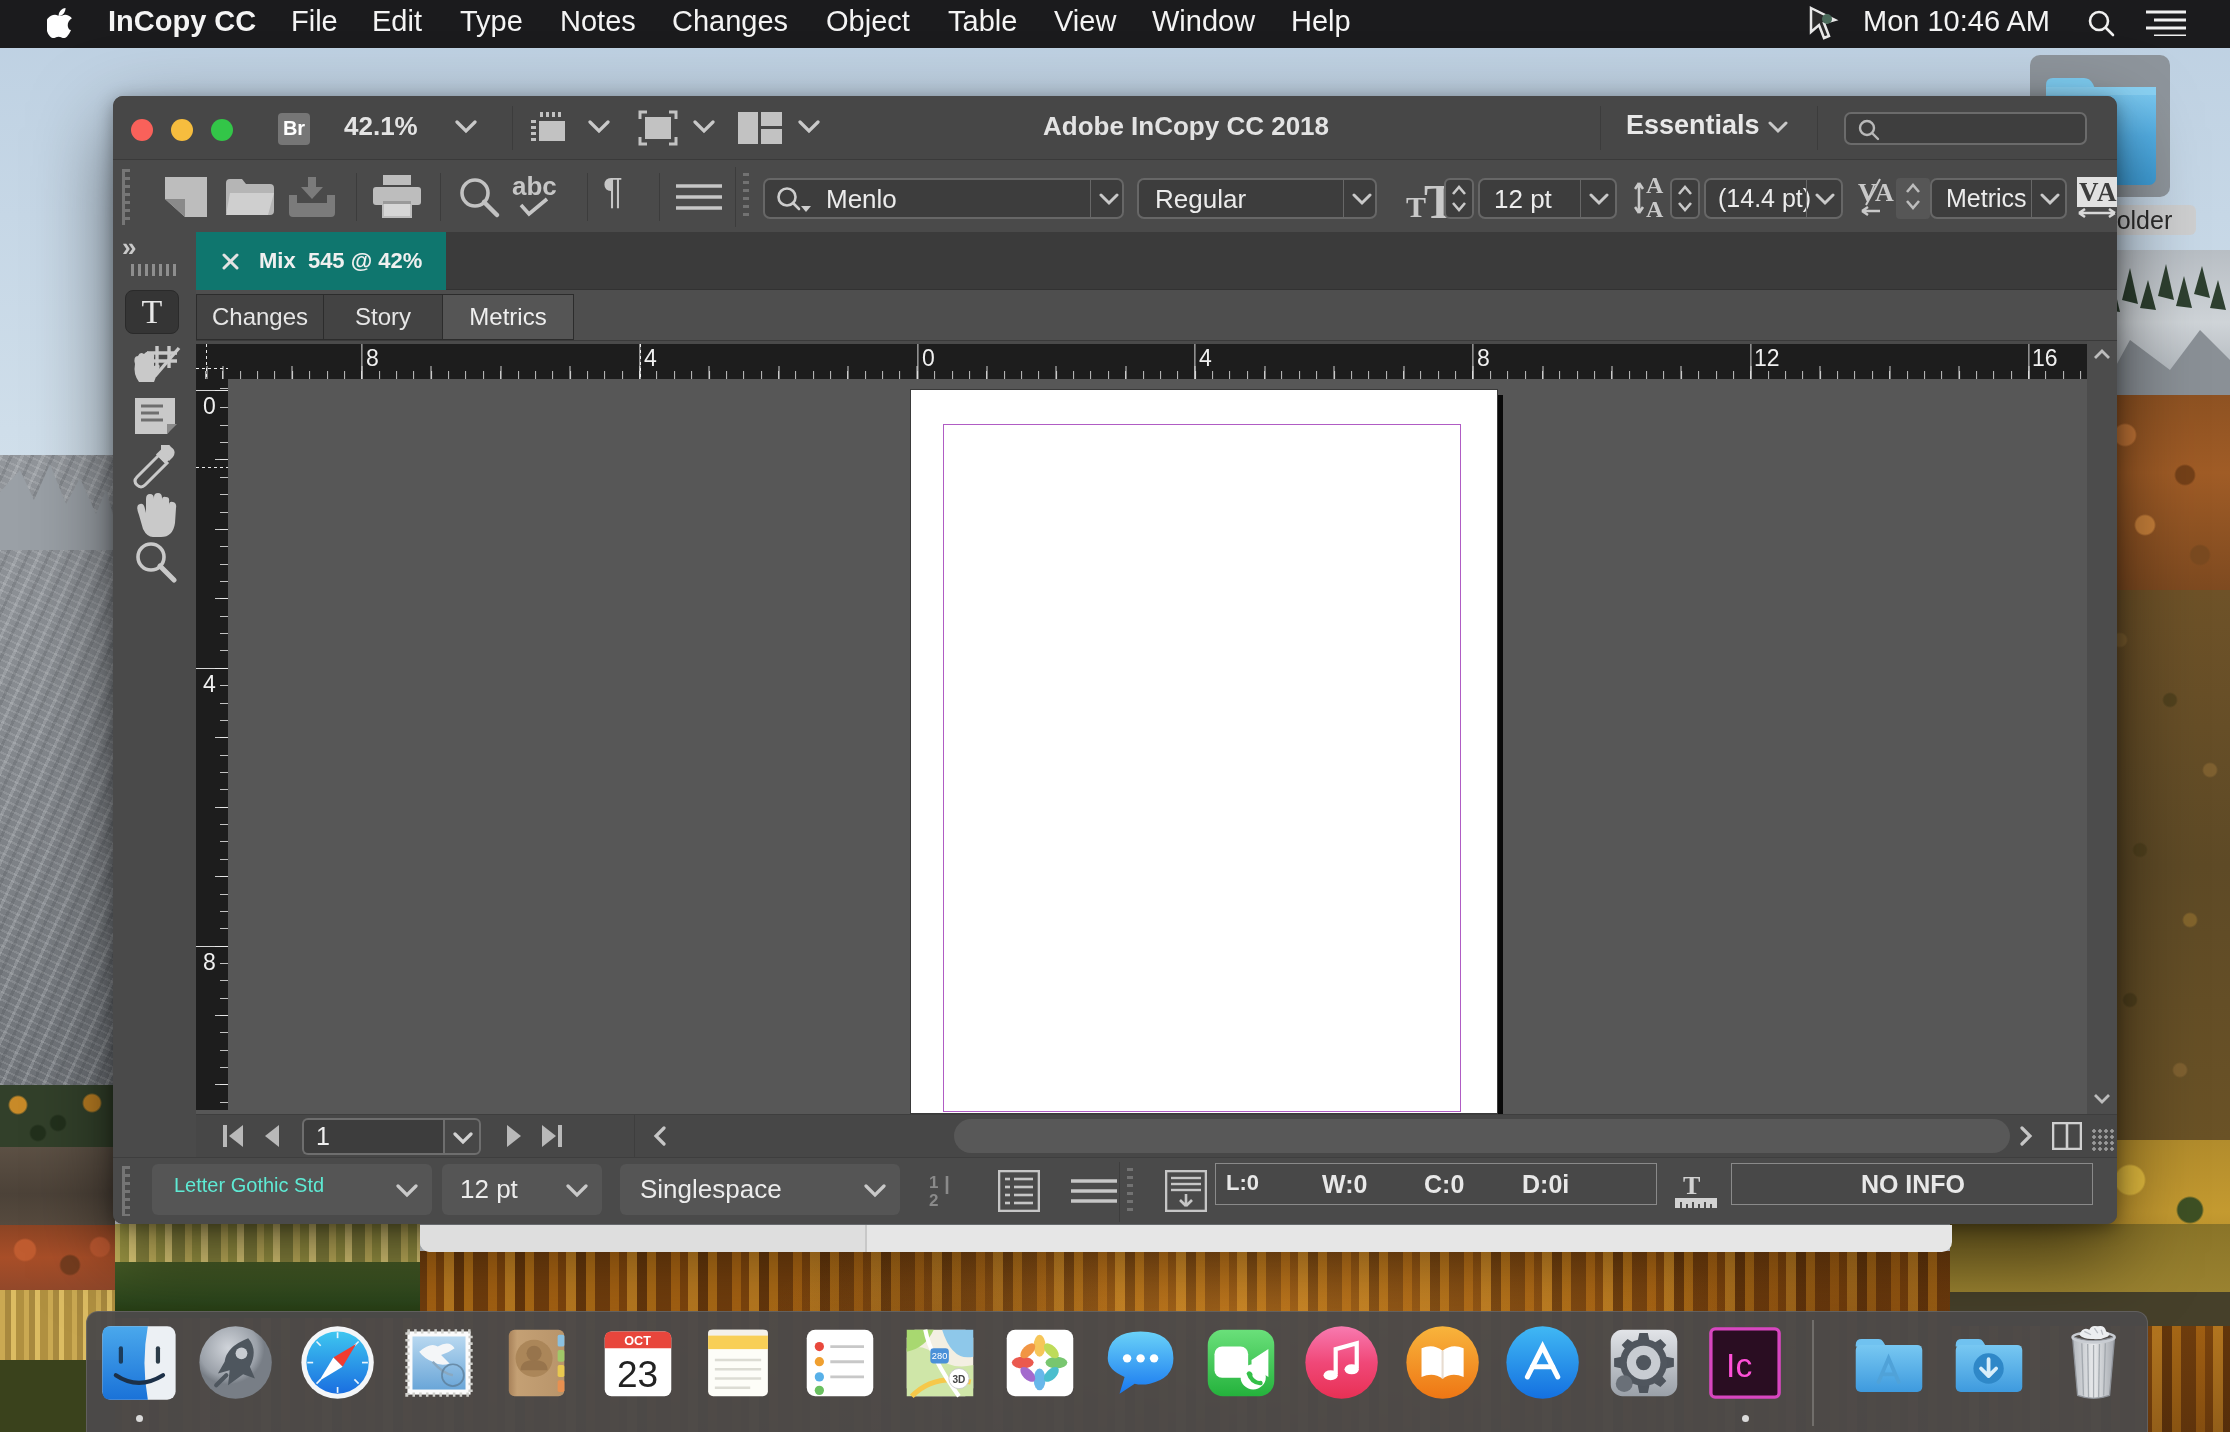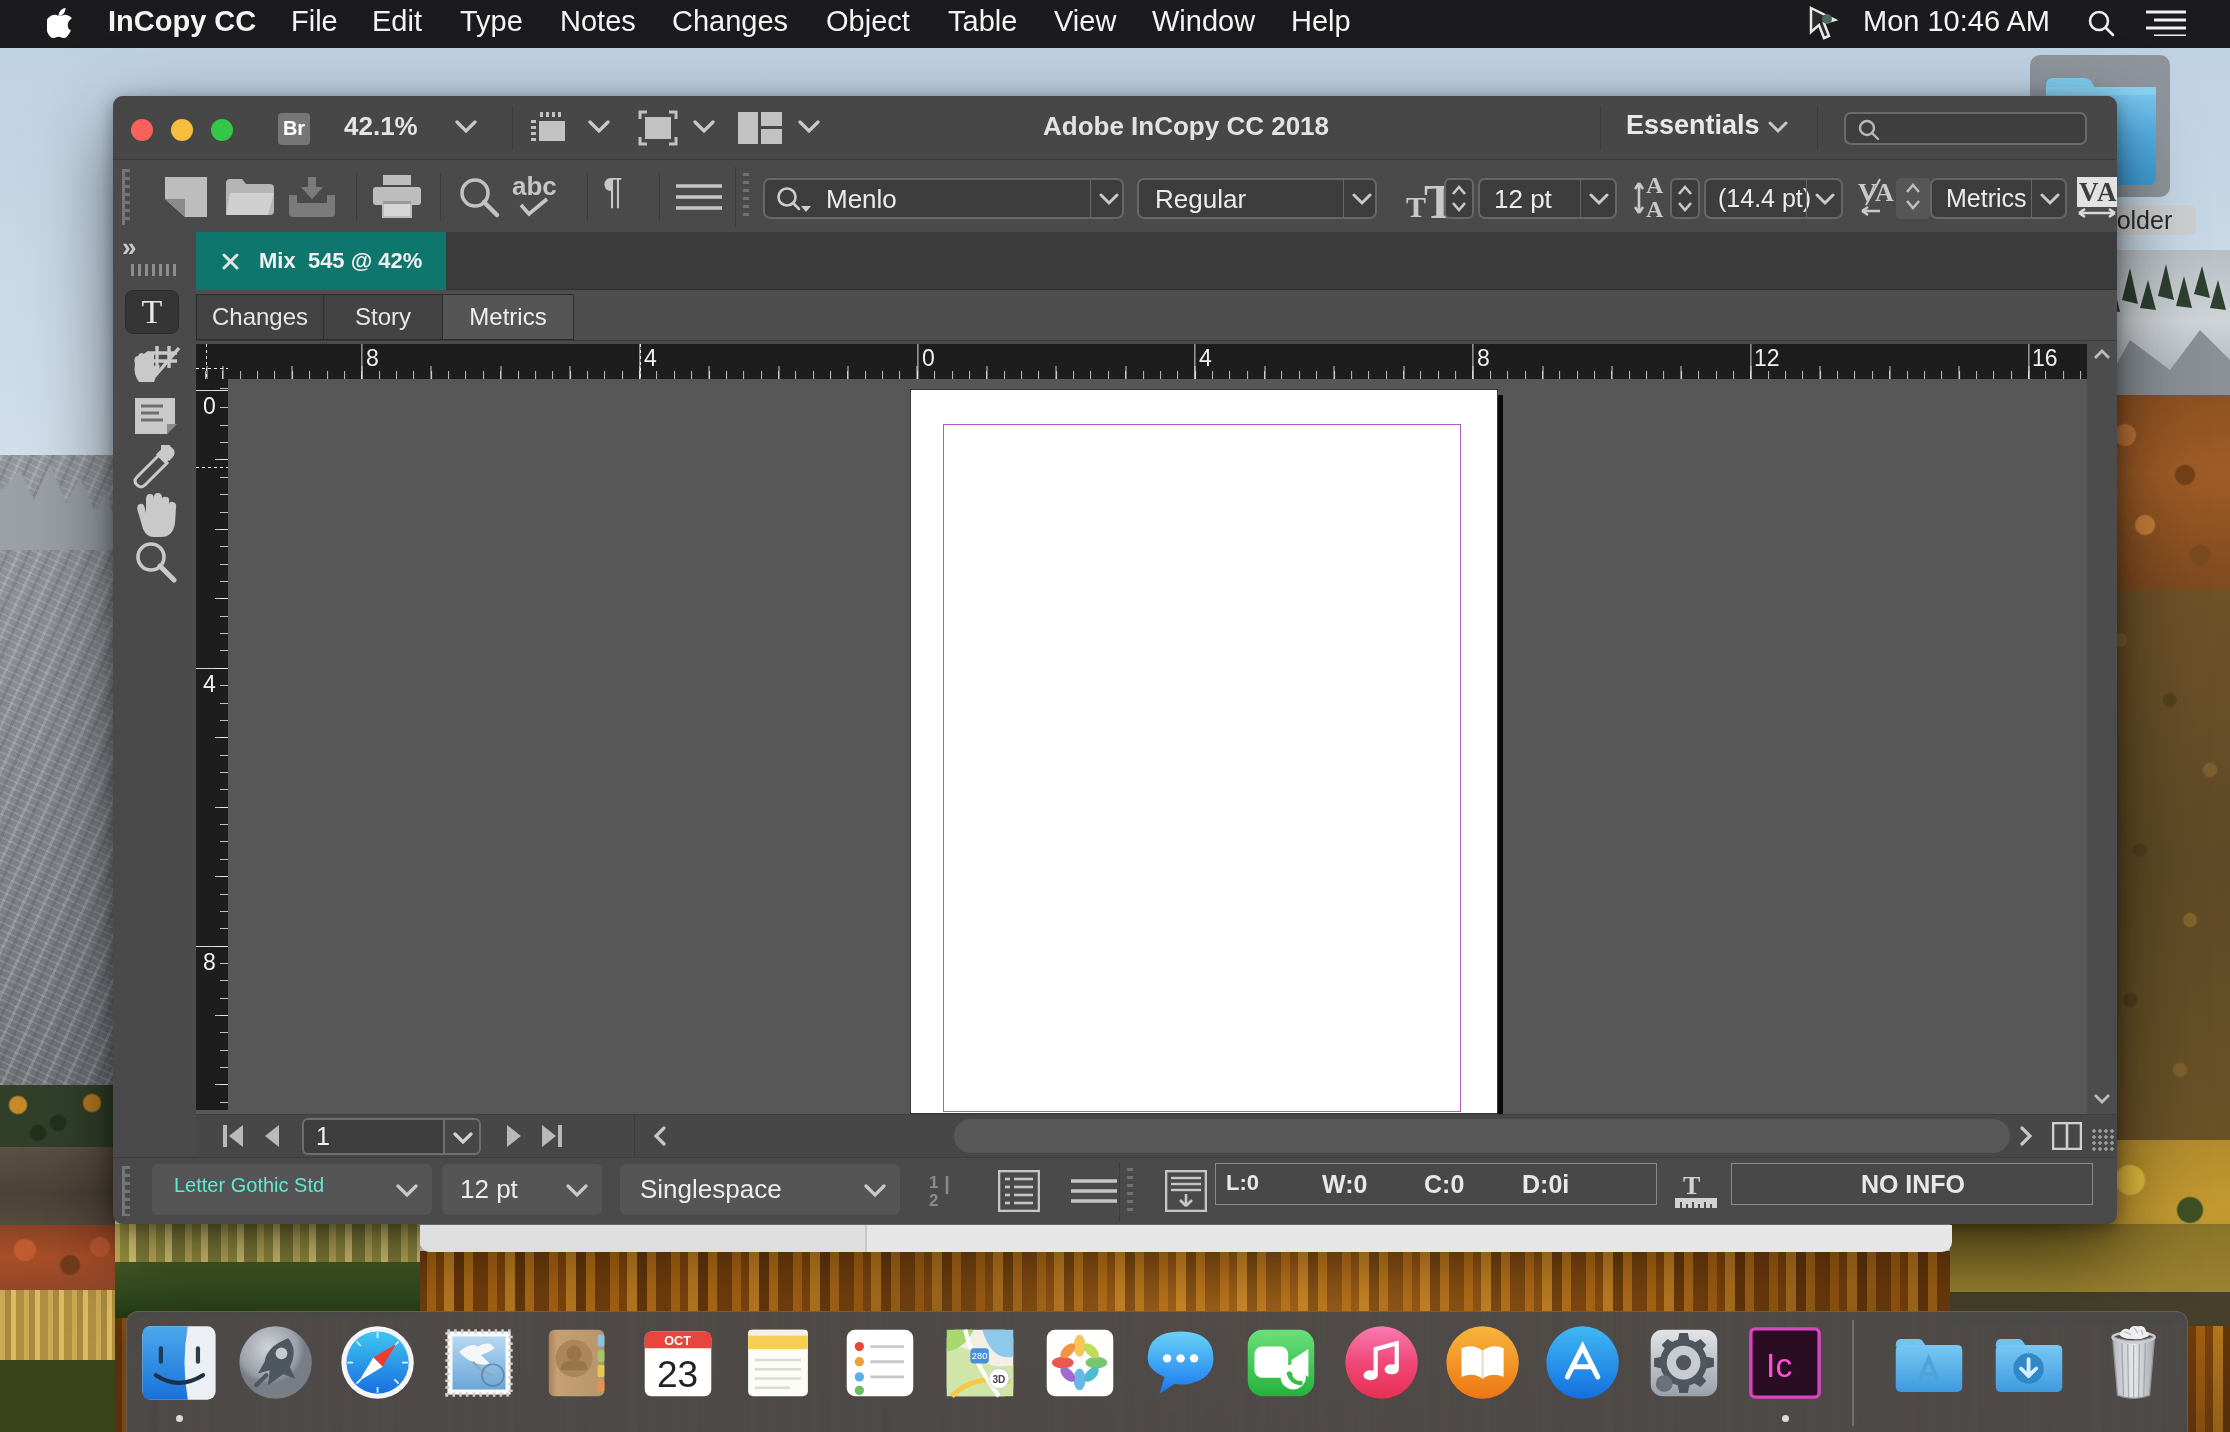--- a/index.html
+++ b/index.html
@@ -565,21 +565,21 @@
       <div style="left:1618px;top:5px;width:362px;height:42px;border:1px solid #8a8a8a;background:#484848;">
         <div class="t" style="left:0;top:6px;width:362px;text-align:center;font-size:25px;font-weight:bold;color:#e8e8e8;">NO INFO</div>
       </div>
     </div>
   </div>
 
   <div id="bgwin" style="left:420px;top:1225px;width:1532px;height:27px;background:#e6e6e6;border-radius:0 0 10px 10px;">
     <div style="left:0;top:0;width:447px;height:27px;background:#dedede;border-radius:0 0 0 10px;border-right:2px solid #c8c8c8;"></div>
   </div>
 
-  <div id="dock" style="left:86px;top:1311px;width:2062px;height:121px;background:rgba(76,74,74,.96);border-radius:12px 12px 0 0;border:1px solid rgba(255,255,255,.12);border-bottom:none;margin-left:40px;">
+  <div id="dock" style="left:86px;top:1311px;width:2062px;height:121px;background:rgba(76,74,74,.96);border-radius:12px 12px 0 0;border:1px solid rgba(255,255,255,.12);border-bottom:none;">
 
     <svg style="left:12px;top:11px;width:80px;height:80px;" viewBox="0 0 95 95">
       <rect x="4" y="4" width="87" height="87" rx="10" fill="#ecf0f4"></rect>
       <path d="M4 14 Q4 4 14 4 L58 4 Q50 47 58 91 L14 91 Q4 91 4 81 Z" fill="url(#fing)"></path>
       <defs>
           <linearGradient id="fing" x1="0" y1="0" x2="0" y2="1">
             <stop offset="0" stop-color="#4aa8ec"></stop>
             <stop offset="1" stop-color="#1a72d8"></stop>
           </linearGradient>
         </defs>

